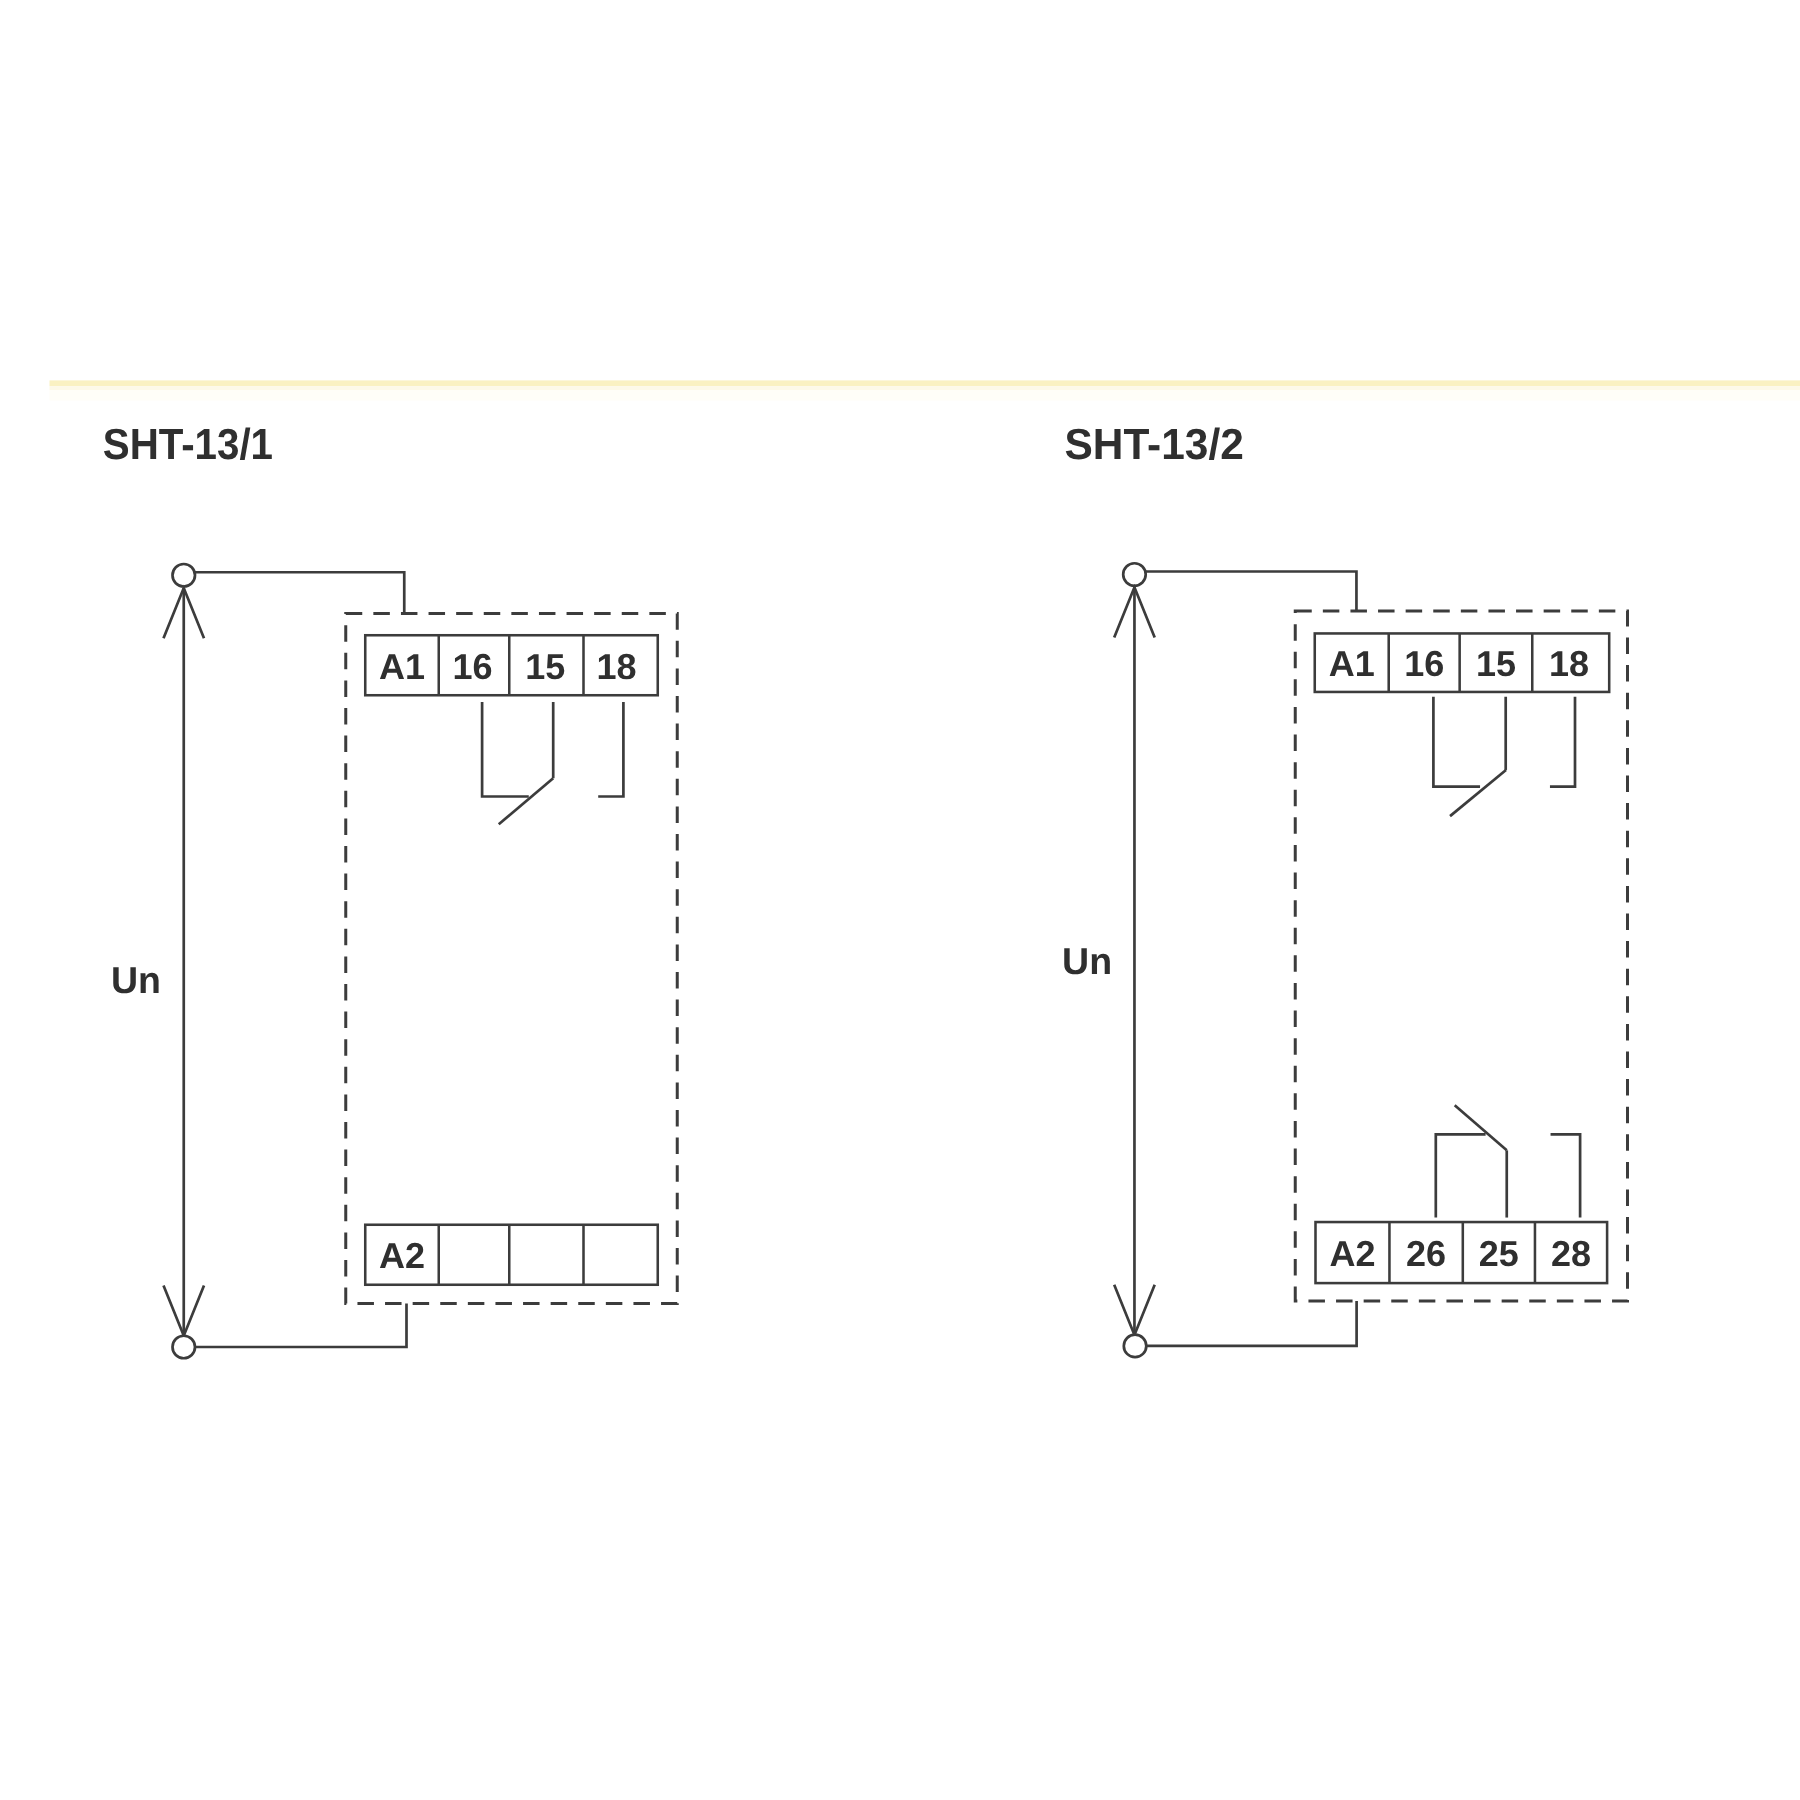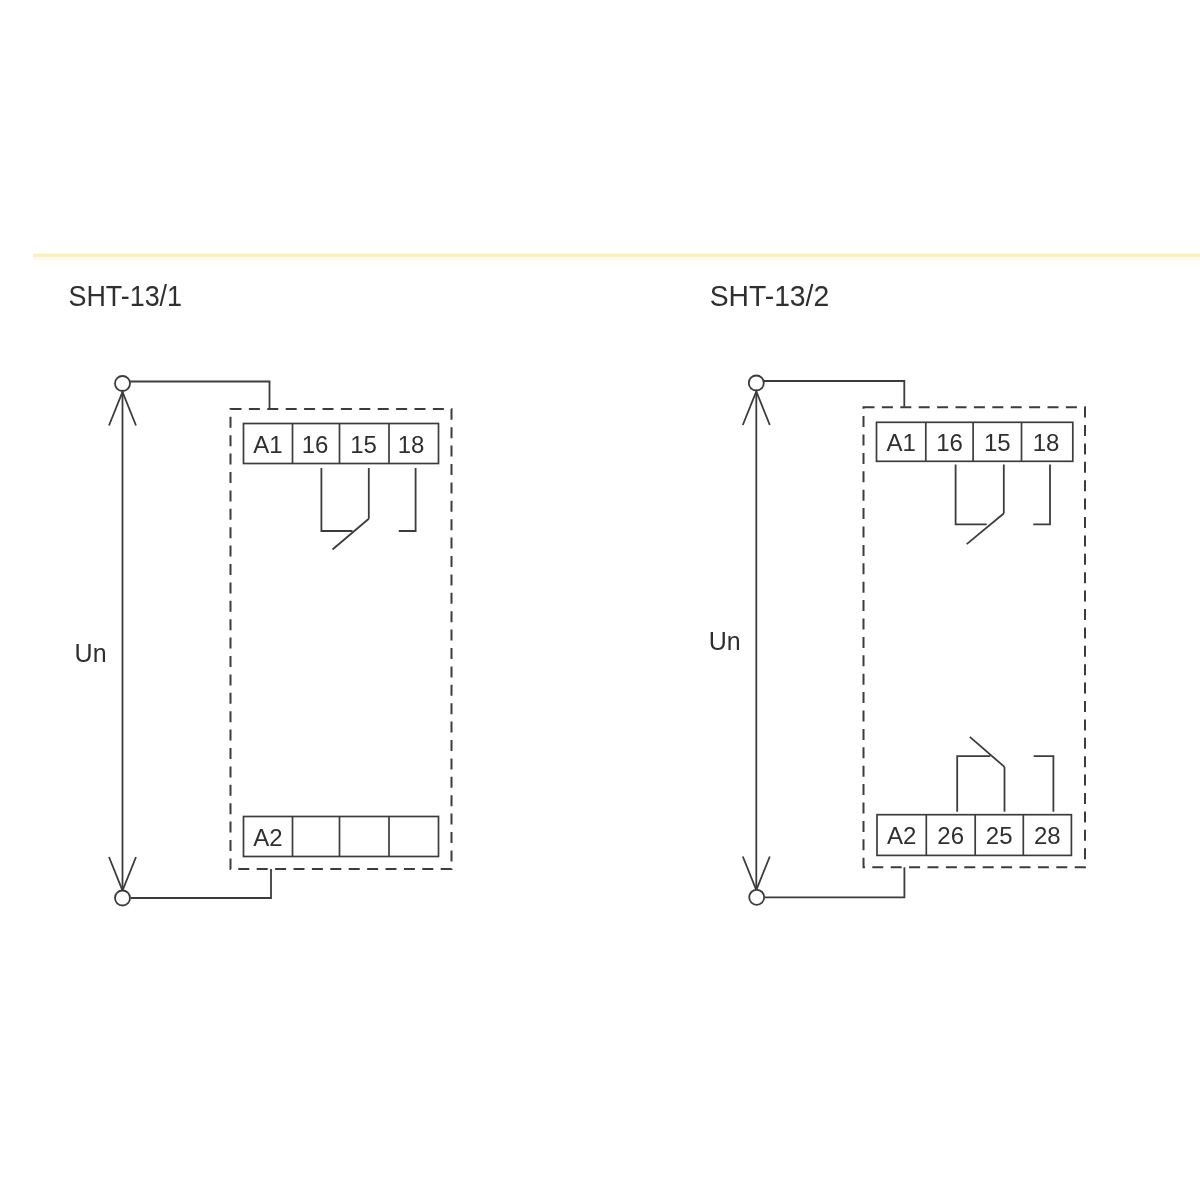--- a/index.html
+++ b/index.html
@@ -1,16 +1,16 @@
 <!DOCTYPE html>
 <html><head>
 <meta charset="utf-8">
 <style>
   html,body{margin:0;padding:0;background:#ffffff;}
-  .page{width:1200px;height:1200px;position:relative;background:#ffffff;overflow:hidden;}
+  .page{width:1200px;height:1200px;position:relative;background:#ffffff;overflow:hidden;font-weight:bold;}
   text{font-family:"Liberation Sans", sans-serif;fill:#2f2f2f;}
 </style>
 </head>
 <body>
 <div class="page">
 <svg width="1200" height="1200" viewBox="0 0 1200 1200">
 
   <rect x="0" y="0" width="1200" height="1200" fill="#ffffff"></rect>
 
   <g>

